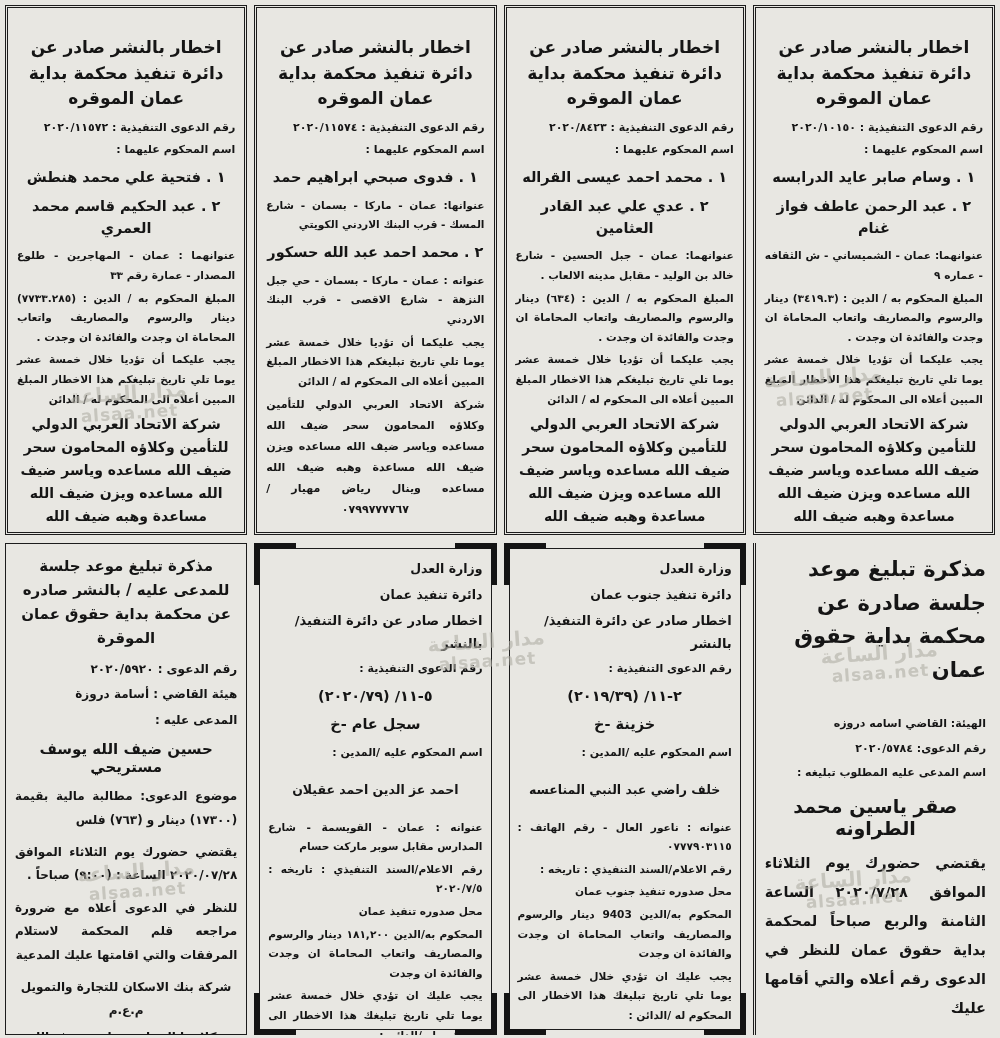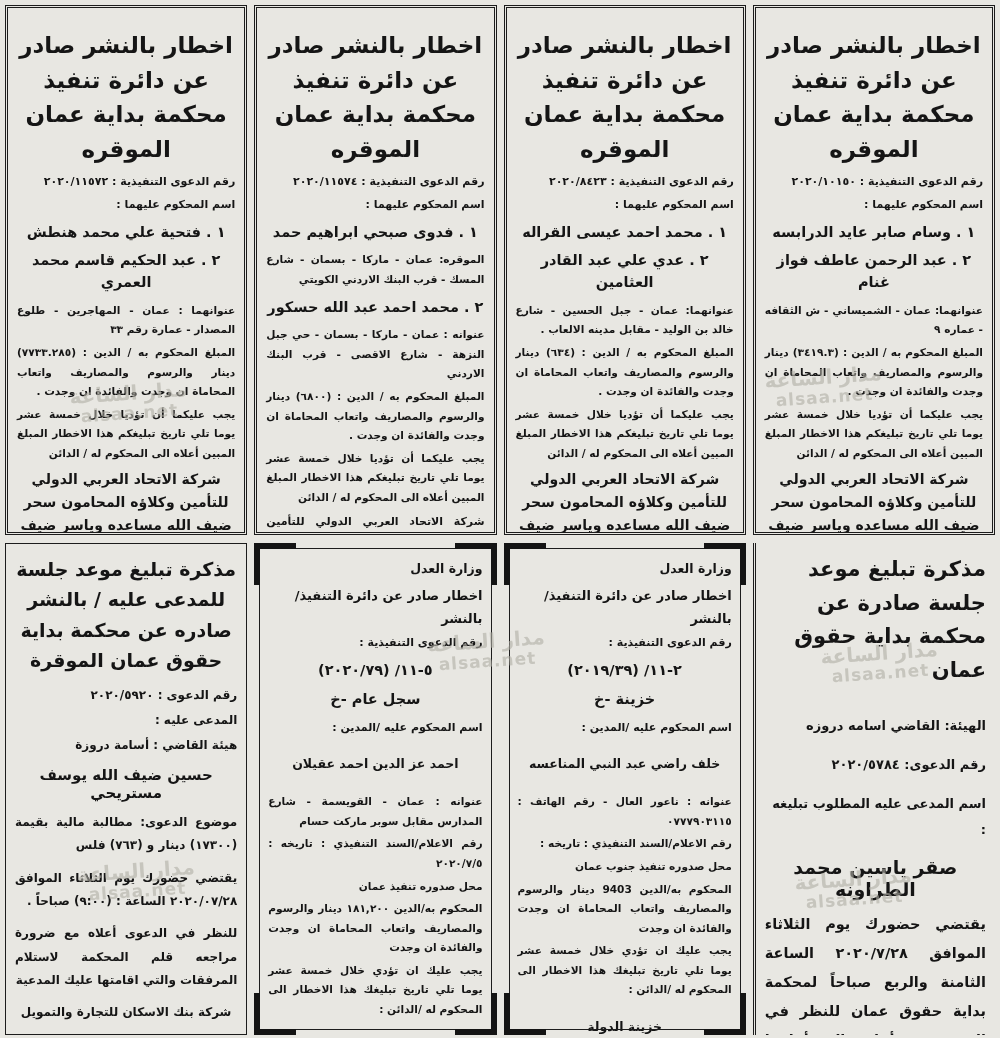--- a/index.html
+++ b/index.html
@@ -31,37 +31,37 @@
   .box-thin{border:1px solid #1c1c1c;}
   .sep-left{border-left:3px double #1c1c1c;}
   
   .corner{position:absolute;width:36px;height:36px;}
   .corner.tl{top:0;left:0;border-top:6px solid #141414;border-left:6px solid #141414;}
   .corner.tr{top:0;right:0;border-top:6px solid #141414;border-right:6px solid #141414;}
   .corner.bl{bottom:0;left:0;border-bottom:6px solid #141414;border-left:6px solid #141414;}
   .corner.br{bottom:0;right:0;border-bottom:6px solid #141414;border-right:6px solid #141414;}
   .bracket-inner{position:absolute;inset:5px;border:1px solid #1c1c1c;pointer-events:none;}
 
-  .t-big{font-size:23px;font-weight:bold;text-align:center;line-height:1.5;margin:12px 0 6px;}
+  .t-big{font-size:17px;font-weight:bold;text-align:center;line-height:1.5;margin:19px 0 6px;}
   .meta{font-size:11px;font-weight:bold;text-align:right;line-height:1.8;margin:3px 0;}
   .meta-ctr{font-size:11px;font-weight:bold;text-align:right;line-height:1.8;margin:3px 0;}
   .name{font-size:14.5px;font-weight:bold;text-align:center;line-height:1.5;margin:7px 0;}
   .name-sm{font-size:12.5px;font-weight:bold;text-align:center;line-height:1.5;margin:18px 0;}
   .body{font-size:10.6px;font-weight:bold;text-align:justify;text-align-last:right;line-height:1.85;margin:3px 0;}
   .creditor{font-size:14px;font-weight:bold;text-align:center;line-height:1.65;margin:4px 0;}
   .creditor.small{font-size:11px;line-height:1.9;text-align:justify;text-align-last:center;}
 
   
   .s5-title{font-size:21px;font-weight:bold;line-height:1.6;margin:2px 0 26px;}
-  .s5-meta{font-size:13px;font-weight:bold;text-align:right;line-height:2.05;margin:12px 0;}
+  .s5-meta{font-size:11px;font-weight:bold;text-align:right;line-height:2.05;margin:2px 0;}
   .s5-body{font-size:14.5px;font-weight:bold;text-align:justify;text-align-last:right;line-height:2.0;margin:4px 0;}
   .s5-name{font-size:19px;font-weight:bold;text-align:center;margin:10px 0;}
 
   
-  .s8-title{font-size:19px;font-weight:bold;text-align:center;line-height:1.6;margin:2px 0 8px;}
+  .s8-title{font-size:15px;font-weight:bold;text-align:center;line-height:1.6;margin:2px 0 8px;}
   .s8-meta{font-size:12px;font-weight:bold;text-align:right;line-height:1.95;margin:2px 0;}
   .s8-name{font-size:15px;font-weight:bold;text-align:center;margin:8px 0;}
   .s8-body{font-size:12px;font-weight:bold;text-align:justify;text-align-last:right;line-height:1.95;margin:9px 0;}
   .s8-ctr{font-size:12px;font-weight:bold;text-align:center;line-height:1.95;margin:3px 0;}
 
   .watermark{
     position:absolute;z-index:3;opacity:.6;pointer-events:none;
     color:#b1afa6;text-align:center;line-height:1.1;transform:rotate(-4deg);
   }
   .watermark .wm-brand{font-size:20px;font-weight:bold;letter-spacing:1px;}
@@ -96,24 +96,23 @@
     <div class="body">يجب عليكما أن تؤديا خلال خمسة عشر يوما تلي تاريخ تبليغكم هذا الاخطار المبلغ المبين أعلاه الى المحكوم له / الدائن</div>
     <div class="creditor">شركة الاتحاد العربي الدولي للتأمين وكلاؤه المحامون سحر ضيف الله مساعده وياسر ضيف الله مساعده ويزن ضيف الله مساعدة وهبه ضيف الله مساعده وينال رياض مهيار / ٠٧٩٩٧٧٧٧٦٧</div>
 
   </div>
 
   <div class="panel box-double">
     <div class="t-big">اخطار بالنشر صادر عن دائرة تنفيذ محكمة بداية عمان الموقره</div>
     <div class="meta">رقم الدعوى التنفيذية : ٢٠٢٠/١١٥٧٤</div>
     <div class="meta">اسم المحكوم عليهما :</div>
     <div class="name">١ . فدوى صبحي ابراهيم حمد</div>
-    <div class="body">الموقره: عمان - ماركا - بسمان - شارع المسك - قرب البنك الاردني الكويتي</div>
+    <div class="body">عنوانها: عمان - ماركا - بسمان - شارع المسك - قرب البنك الاردني الكويتي</div>
     <div class="name">٢ . محمد احمد عبد الله حسكور</div>
     <div class="body">عنوانه : عمان - ماركا - بسمان - حي جبل النزهة - شارع الاقصى - قرب البنك الاردني</div>
-    <div class="body">المبلغ المحكوم به / الدين : (٦٨٠٠) دينار والرسوم والمصاريف واتعاب المحاماة ان وجدت والفائدة ان وجدت .</div>
     <div class="body">يجب عليكما أن تؤديا خلال خمسة عشر يوما تلي تاريخ تبليغكم هذا الاخطار المبلغ المبين أعلاه الى المحكوم له / الدائن</div>
     <div class="creditor small">شركة الاتحاد العربي الدولي للتأمين وكلاؤه المحامون سحر ضيف الله مساعده وياسر ضيف الله مساعده ويزن ضيف الله مساعدة وهبه ضيف الله مساعده وينال رياض مهيار / ٠٧٩٩٧٧٧٧٦٧</div>
 
   </div>
 
   <div class="panel box-double">
     <div class="t-big">اخطار بالنشر صادر عن دائرة تنفيذ محكمة بداية عمان الموقره</div>
     <div class="meta">رقم الدعوى التنفيذية : ٢٠٢٠/١١٥٧٢</div>
     <div class="meta">اسم المحكوم عليهما :</div>
     <div class="name">١ . فتحية علي محمد هنطش</div>
@@ -135,20 +134,21 @@
 
   </div>
 
   <div class="panel" style="padding:12px 14px;">
     <div class="bracket-inner"></div>
     <span class="corner tl"></span>
     <span class="corner tr"></span>
     <span class="corner bl"></span>
     <span class="corner br"></span>
     <div class="meta-ctr" style="font-size:12.5px;">وزارة العدل</div>
+    <div class="meta-ctr" style="font-size:12.5px;">دائرة تنفيذ جنوب عمان</div>
     <div class="meta-ctr" style="font-size:13px;">اخطار صادر عن دائرة التنفيذ/بالنشر</div>
     <div class="meta-ctr">رقم الدعوى التنفيذية :</div>
     <div class="name">٢-١١/ (٢٠١٩/٣٩)</div>
     <div class="name">خزينة -خ</div>
     <div class="meta">اسم المحكوم عليه /المدين :</div>
     <div class="name-sm">خلف راضي عبد النبي المناعسه</div>
     <div class="body">عنوانه : ناعور العال - رقم الهاتف : ٠٧٧٧٩٠٣١١٥</div>
     <div class="body">رقم الاعلام/السند التنفيذي : تاريخه :</div>
     <div class="body">محل صدوره  تنفيذ جنوب عمان</div>
     <div class="body">المحكوم به/الدين  9403  دينار والرسوم والمصاريف واتعاب المحاماة ان وجدت والفائدة ان وجدت</div>
@@ -158,40 +158,41 @@
 
   </div>
 
   <div class="panel" style="padding:12px 14px;">
     <div class="bracket-inner"></div>
     <span class="corner tl"></span>
     <span class="corner tr"></span>
     <span class="corner bl"></span>
     <span class="corner br"></span>
     <div class="meta-ctr" style="font-size:12.5px;">وزارة العدل</div>
+    <div class="meta-ctr" style="font-size:12.5px;">دائرة تنفيذ عمان</div>
     <div class="meta-ctr" style="font-size:13px;">اخطار صادر عن دائرة التنفيذ/بالنشر</div>
     <div class="meta-ctr">رقم الدعوى التنفيذية :</div>
     <div class="name">٥-١١/ (٢٠٢٠/٧٩)</div>
     <div class="name">سجل عام -خ</div>
     <div class="meta">اسم المحكوم عليه /المدين :</div>
     <div class="name-sm">احمد عز الدين احمد عقيلان</div>
     <div class="body">عنوانه :  عمان - القويسمة - شارع المدارس مقابل سوبر ماركت حسام</div>
     <div class="body">رقم الاعلام/السند التنفيذي : تاريخه : ٢٠٢٠/٧/٥</div>
     <div class="body">محل صدوره  تنفيذ عمان</div>
     <div class="body">المحكوم به/الدين  ١٨١,٢٠٠  دينار والرسوم والمصاريف واتعاب المحاماة ان وجدت والفائدة ان وجدت</div>
     <div class="body">يجب عليك ان تؤدي خلال خمسة عشر يوما تلي تاريخ تبليغك هذا الاخطار الى المحكوم له /الدائن :</div>
     <div class="name-sm">خزينة الدولة</div>
 
   </div>
 
   <div class="panel box-thin">
     <div class="s8-title">مذكرة تبليغ موعد جلسة للمدعى عليه / بالنشر صادره عن محكمة بداية حقوق عمان الموقرة</div>
     <div class="s8-meta">رقم الدعوى : ٢٠٢٠/٥٩٢٠</div>
+    <div class="s8-meta">هيئة القاضي : أسامة دروزة</div>
     <div class="s8-meta">المدعى عليه :</div>
-    <div class="s8-meta">هيئة القاضي : أسامة دروزة</div>
     <div class="s8-name">حسين ضيف الله يوسف مستريحي</div>
     <div class="s8-body">موضوع الدعوى: مطالبة مالية بقيمة (١٧٣٠٠) دينار و (٧٦٣) فلس</div>
     <div class="s8-body">يقتضي حضورك يوم الثلاثاء الموافق ٢٠٢٠/٠٧/٢٨ الساعة : (٩:٠٠) صباحاً .</div>
     <div class="s8-body">للنظر في الدعوى أعلاه مع ضرورة مراجعه قلم المحكمة لاستلام المرفقات  والتي اقامتها عليك المدعية</div>
     <div class="s8-ctr">شركة بنك الاسكان للتجارة والتمويل م.ع.م</div>
     <div class="s8-ctr">وكلاؤها المحامون ياسر ضيف الله مساعده ويزن ضيف الله مساعده وبنال رياض مهيار .</div>
 
   </div>
 
   <div class="watermark" style="top:366px;right:118px;">

